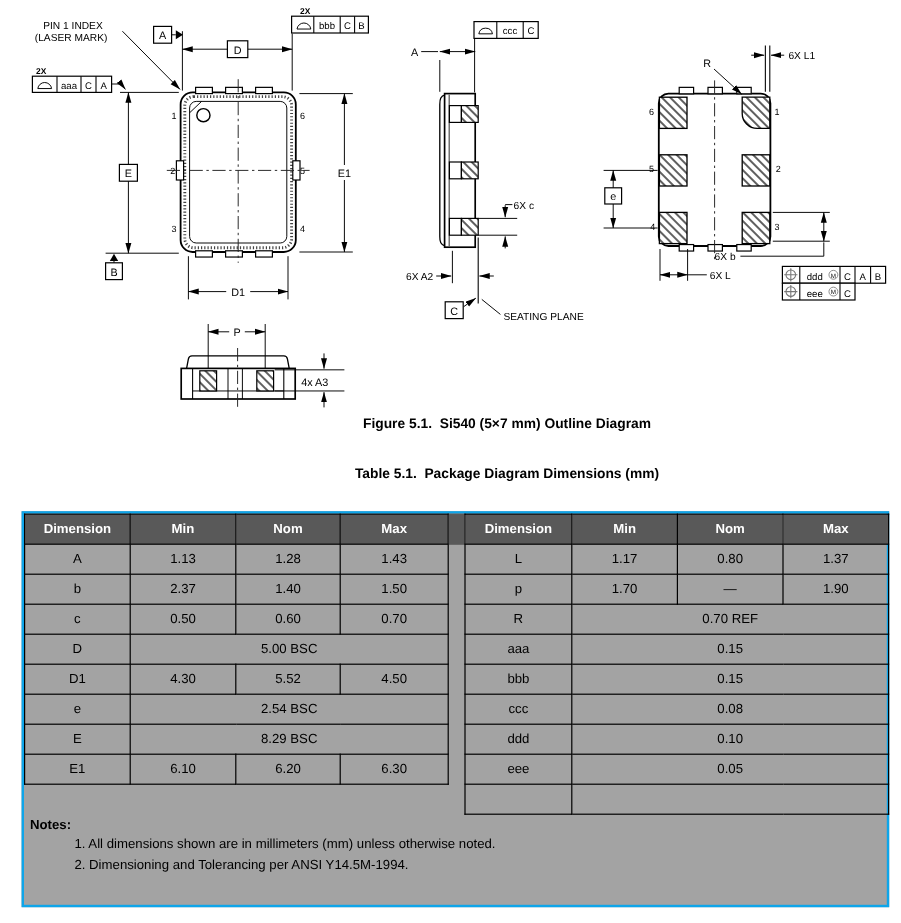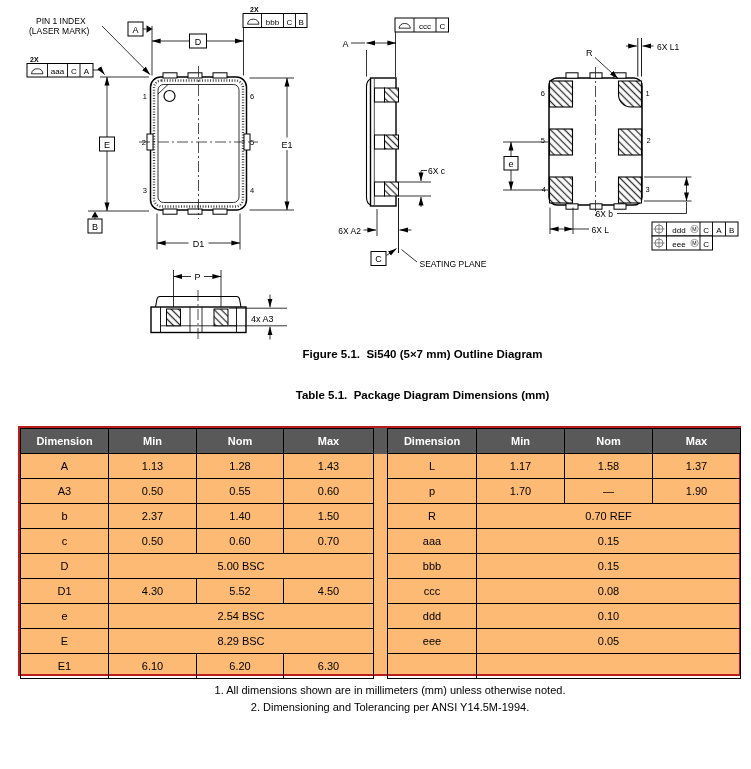--- a/index.html
+++ b/index.html
@@ -3,33 +3,33 @@
 <meta charset="utf-8">
 <style>
   html,body{margin:0;padding:0;background:#fff;}
   #page{position:relative;width:751px;height:769px;background:#fff;
         font-family:"Liberation Sans",sans-serif;color:#000;overflow:hidden;}
   svg text{font-family:"Liberation Sans",sans-serif;fill:#000;}
   .cap{position:absolute;left:0;width:751px;text-align:center;font-weight:bold;
        font-size:11.5px;white-space:pre;margin-left:47px;}
   #fig-cap{top:348px;}
   #tbl-cap{top:389px;}
-  #tbl-wrap{position:absolute;top:426px;left:18px;width:723px;height:250px;
-            border:2px solid #b91c1c;box-sizing:border-box;background:#fdba74;}
+  #tbl-wrap{position:absolute;top:426px;left:18px;width:723px;height:330px;
+            border:2px solid #0ea5e9;box-sizing:border-box;background:#a3a3a3;}
   .tbl-flex{display:flex;align-items:flex-start;}
   table{border-collapse:collapse;table-layout:fixed;font-size:11px;}
   #tbl-left{width:353px;}
   #tbl-right{width:353px;}
   th,td{border:1px solid #000;text-align:center;padding:0;height:24px;overflow:hidden;}
   th{background:var(--header-bg,#595959);color:var(--header-fg,#fff);font-weight:bold;}
   .spacer{width:13px;flex:0 0 13px;}
   .spacer-top{height:26px;background:var(--header-bg,#595959);}
   #notes{padding:3px 6px 0 5px;font-size:11px;}
   #notes .nt{font-weight:bold;margin-bottom:2px;}
-  #notes .ni{margin-left:22px;line-height:17px;text-align:center;}
+  #notes .ni{margin-left:37px;line-height:17px;}
 </style>
 </head>
 <body>
 
 <div id="page">
 
 <svg width="751" height="344" viewBox="0 0 751 344">
   <defs>
     <marker id="arr" markerWidth="10" markerHeight="7" refX="8.6" refY="3" orient="auto-start-reverse" markerUnits="userSpaceOnUse">
       <path d="M0,0.5 L8.8,3 L0,5.5 Z" fill="#000"></path>
@@ -369,26 +369,20 @@
         <th>Nom</th>
         <th>Max</th>
       </tr>
       <tr>
               <td>A</td>
               <td>1.13</td>
               <td>1.28</td>
               <td>1.43</td>
             </tr>
       <tr>
-              <td>A3</td>
-              <td>0.50</td>
-              <td>0.55</td>
-              <td>0.60</td>
-            </tr>
-      <tr>
               <td>b</td>
               <td>2.37</td>
               <td>1.40</td>
               <td>1.50</td>
             </tr>
       <tr>
               <td>c</td>
               <td>0.50</td>
               <td>0.60</td>
               <td>0.70</td>
@@ -434,21 +428,21 @@
       <tbody>
             <tr>
         <th>Dimension</th>
         <th>Min</th>
         <th>Nom</th>
         <th>Max</th>
       </tr>
       <tr>
               <td>L</td>
               <td>1.17</td>
-              <td>1.58</td>
+              <td>0.80</td>
               <td>1.37</td>
             </tr>
       <tr>
               <td>p</td>
               <td>1.70</td>
               <td>—</td>
               <td>1.90</td>
             </tr>
       <tr>
               <td>R</td>
@@ -476,18 +470,19 @@
             </tr>
       <tr>
               <td></td>
               <td colspan="3"></td>
             </tr>
     </tbody>
         </table>
   </div>
 
   <div id="notes">
+    <div class="nt">Notes:</div>
     <div class="ni">1. All dimensions shown are in millimeters (mm) unless otherwise noted.</div>
     <div class="ni">2. Dimensioning and Tolerancing per ANSI Y14.5M-1994.</div>
   </div>
 </div>
 
 </div>
 
 </body></html>

